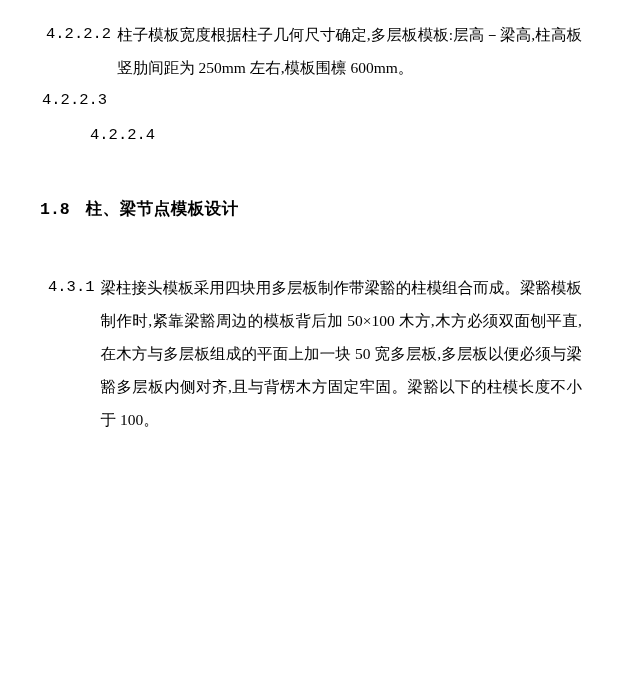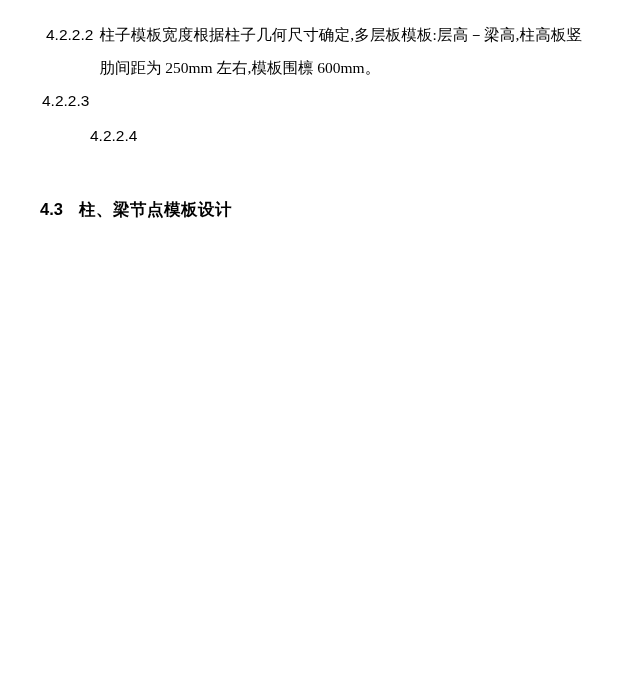--- a/index.html
+++ b/index.html
@@ -58,40 +58,44 @@
   }
   .heading .h-text {
     flex: 1 1 auto;
     letter-spacing: 0.5px;
   }
 
   .sec-431 { margin-top: 46px; }
   .sec-431 .num { margin-left: 8px; }
   .sec-432 .num { margin-left: 8px; }
 
-  .lat { font-family: Liberation Sans, sans-serif; text-align: right; }
+  .lat { font-family: Liberation Mono, monospace; text-align: right; }
 </style>
 </head>
 <body>
 
 <div class="page">
 
   <div class="para p-4222">
     <span class="num lat">4.2.2.2</span>
     <span class="body">柱子模板宽度根据柱子几何尺寸确定,多层板模板:层高－梁高,柱高板竖肋间距为 250mm 左右,模板围檩 600mm。</span>
   </div>
 
   <div class="para p-4223">
     <span class="num lat">4.2.2.3</span>
   </div>
 
   <div class="para p-4224">
     <span class="num lat">4.2.2.4</span>
   </div>
 
   <div class="heading">
-    <span class="h-num lat">4.3</span>
+    <span class="h-num lat">1.8</span>
     <span class="h-text">柱、梁节点模板设计</span>
   </div>
 
+  <div class="para sec-431">
+    <span class="num lat">4.3.1</span>
+    <span class="body">梁柱接头模板采用四块用多层板制作带梁豁的柱模组合而成。梁豁模板制作时,紧靠梁豁周边的模板背后加 50×100 木方,木方必须双面刨平直,在木方与多层板组成的平面上加一块 50 宽多层板,多层板以便必须与梁豁多层板内侧对齐,且与背楞木方固定牢固。梁豁以下的柱模长度不小于 100。</span>
+  </div>
 
 
 </div>
 
 </body></html>

